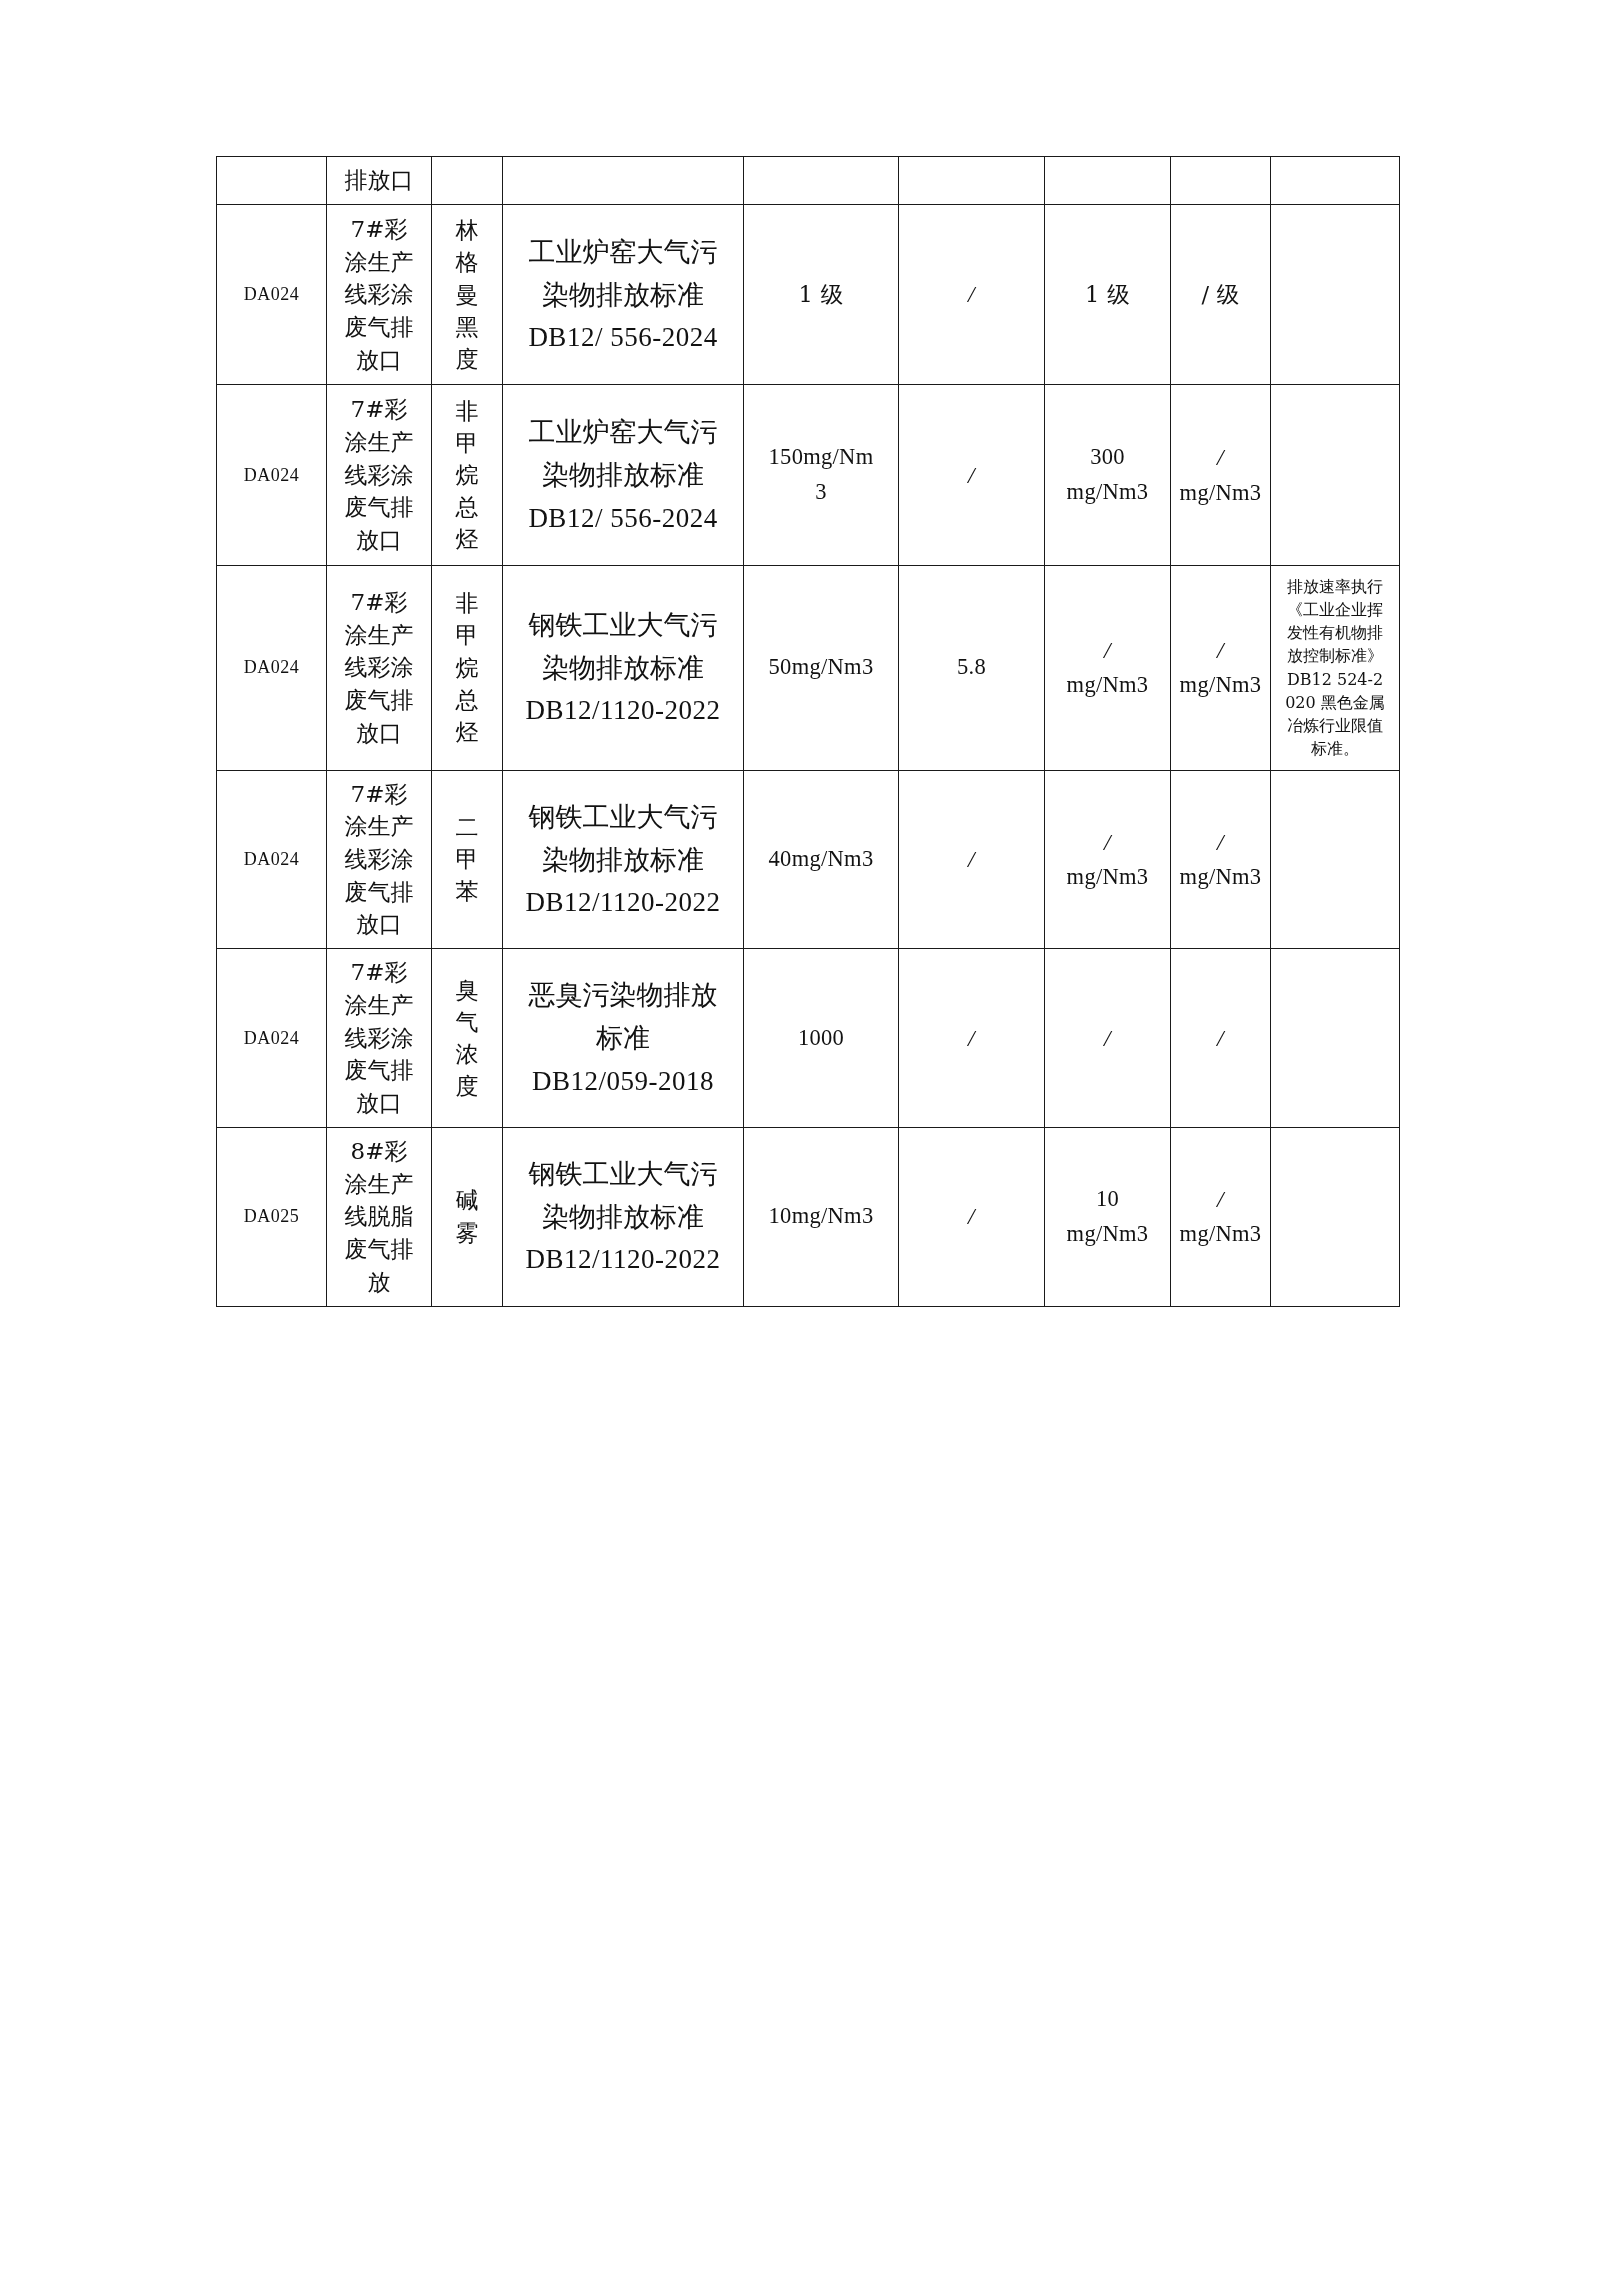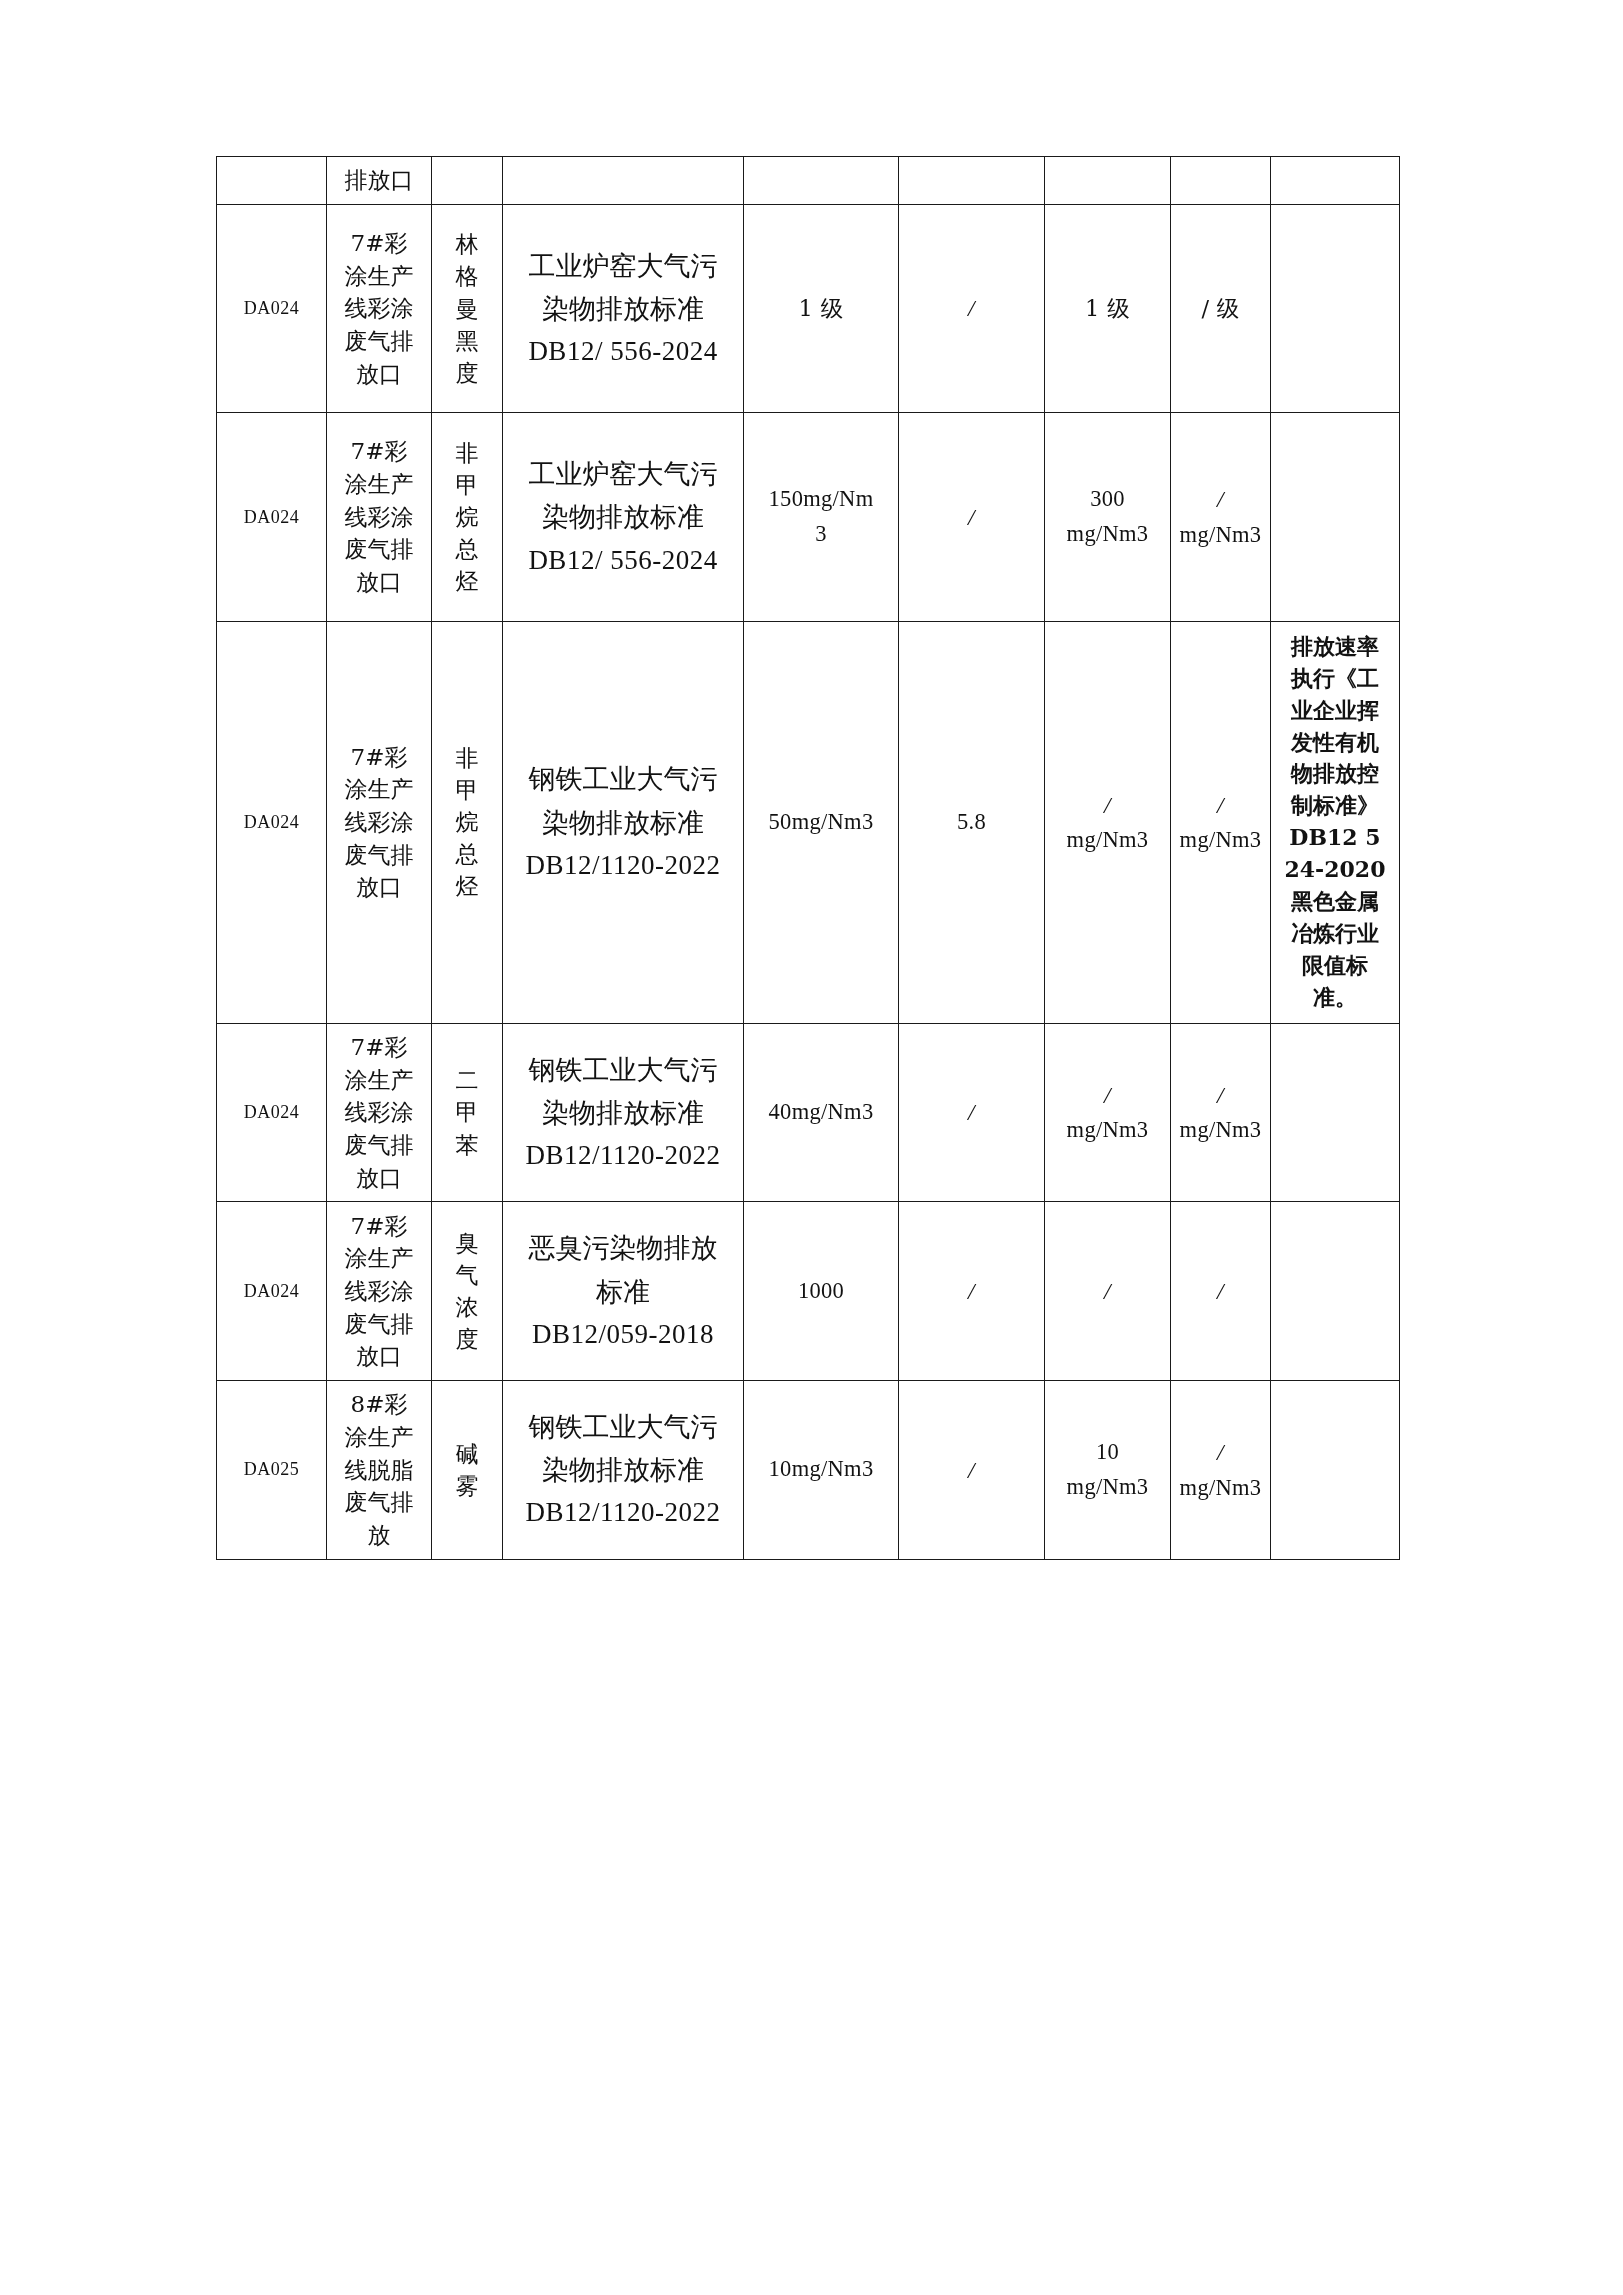--- a/index.html
+++ b/index.html
@@ -74,31 +74,30 @@
     color: #121212;
   }
   
   .vstack.w3 {
     width: 77px;
     margin: 0 auto;
   }
   
   .vstack.w1 {
     width: 29px;
-    margin: 16px auto;
+    margin: 2px auto;
     line-height: 1.40;
   }
   
   .vstack.w4 {
     width: 104px;
     margin: 0 auto;
-    font-size: 22px;
+    font-size: 16px;
     line-height: 1.45;
     padding: 9.2px 0;
-    font-weight: bold;
   }
 
   .code {
     display: block;
     font-family: "Liberation Serif", "DejaVu Serif", serif;
     font-size: 18px;
     letter-spacing: 0.5px;
     color: #121212;
     padding: 5.1px 2px;
   }

